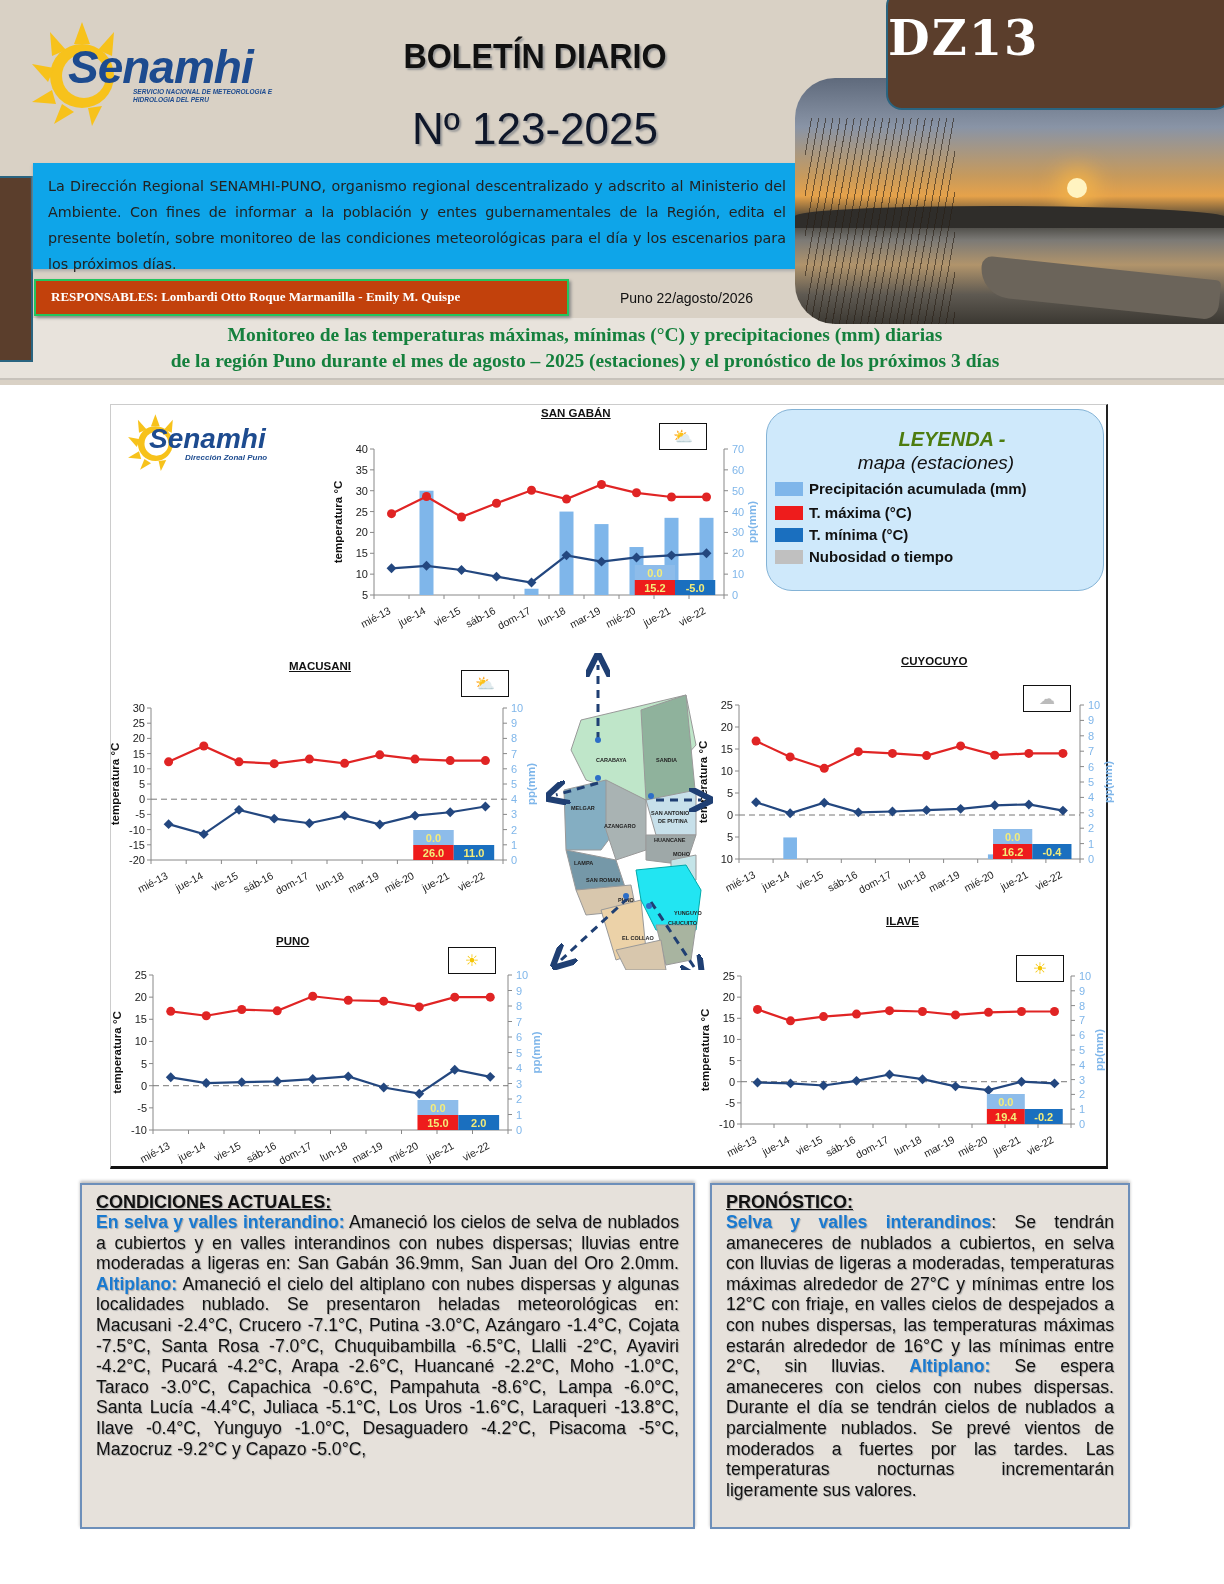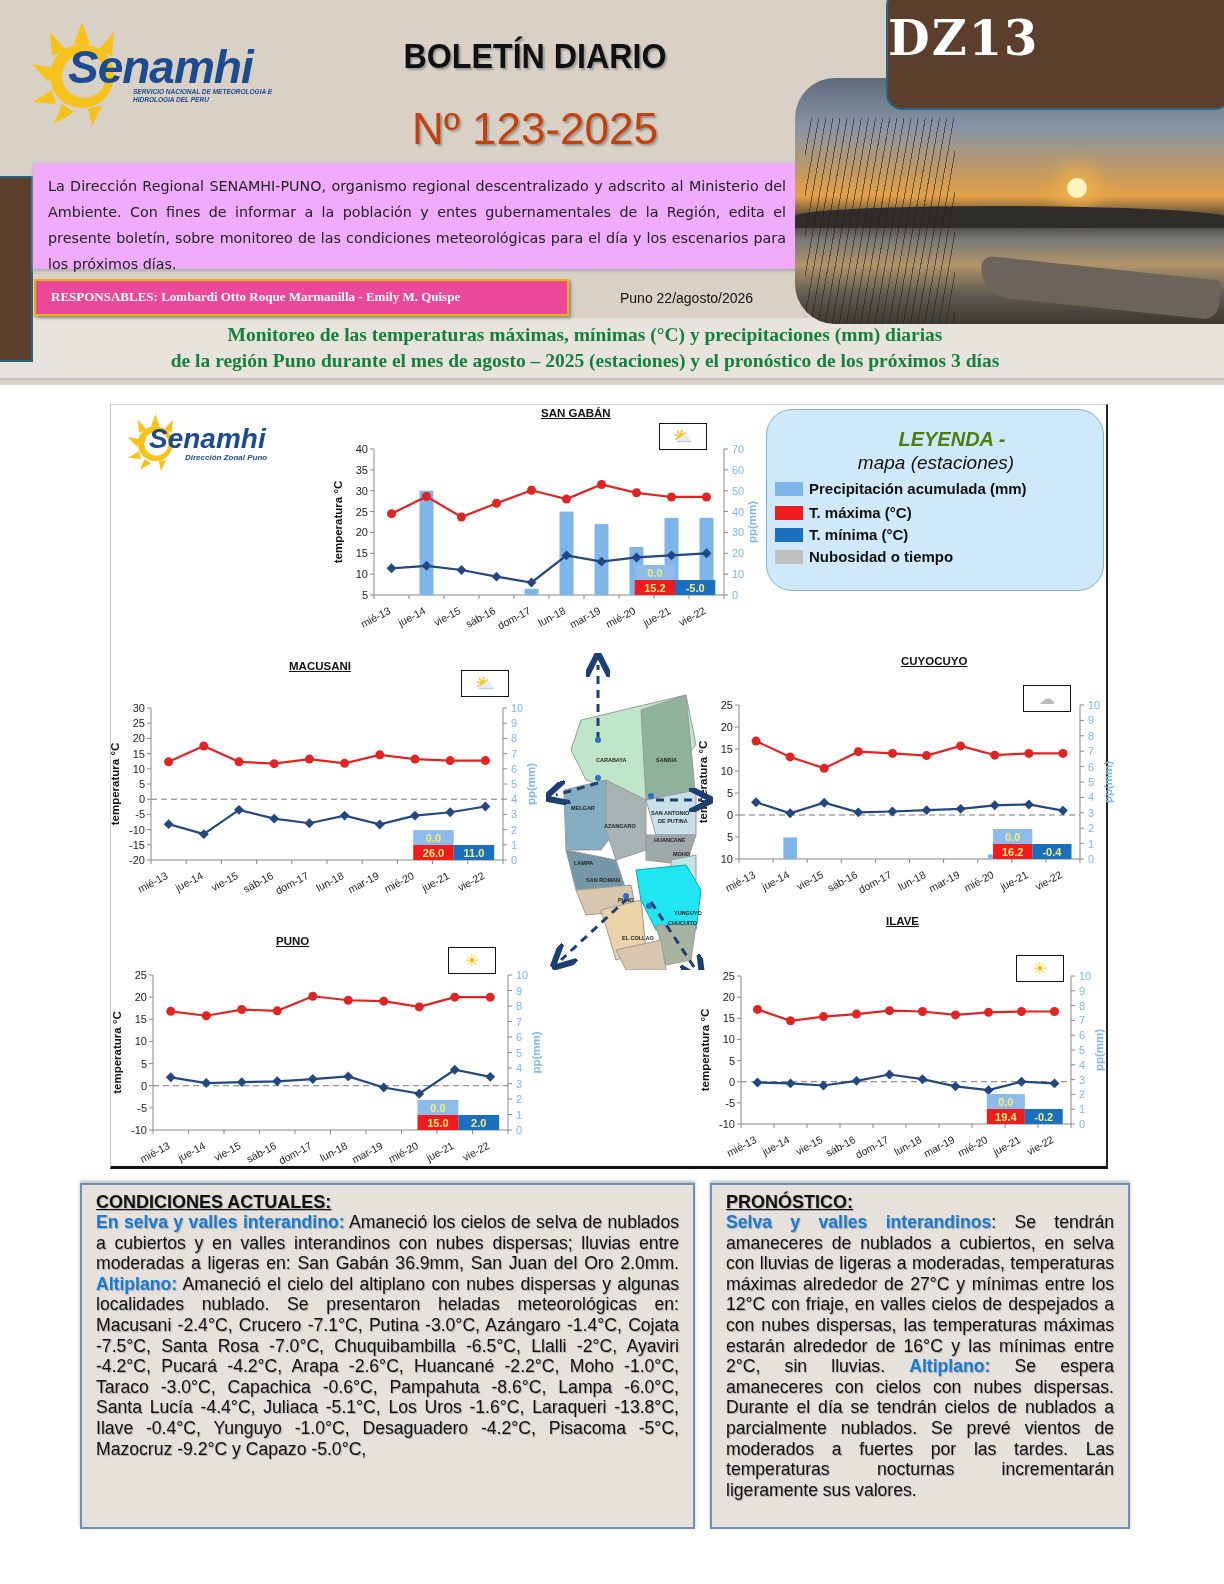--- a/index.html
+++ b/index.html
@@ -8,24 +8,24 @@
 
   .header-bg { position: absolute; left: 0; top: 0; width: 1224px; height: 385px; background: #d9d1c5; }
   .header-bottom-band { position: absolute; left: 0; top: 318px; width: 1224px; height: 62px; background: #e8e3dc; border-bottom: 2px solid #c7c2bb; }
   .left-bar { position: absolute; left: 0; top: 176px; width: 33px; height: 186px; background: #5b3e2c; border: 2px solid #2a6480; border-left: none; }
 
   .logo { position: absolute; left: 30px; top: 18px; width: 260px; height: 110px; }
   .logo-word { position: absolute; left: 38px; top: 22px; font-family: "Liberation Sans", sans-serif; font-weight: bold; font-style: italic; font-size: 46px; color: #1d4b8f; letter-spacing: -1px; }
   .logo-sub { position: absolute; left: 103px; top: 70px; font-size: 6.5px; font-weight: bold; font-style: italic; color: #1d4b8f; line-height: 8px; width: 150px; }
 
   .title { position: absolute; left: 330px; top: 36px; width: 410px; text-align: center; font-family: "Liberation Sans", sans-serif; font-weight: bold; font-size: 35px; color: #111; text-shadow: 2px 2px 2px #999; transform: scaleX(0.92); }
-  .number { position: absolute; left: 330px; top: 104px; width: 410px; text-align: center; font-size: 44px; color: #c2410c; text-shadow: 2px 2px 2px #999; }
-
-  .intro { position: absolute; left: 33px; top: 163px; width: 768px; height: 106px; background: #f0abfc; padding: 10px 15px 0 15px; font-family: "DejaVu Sans", sans-serif; font-size: 14.3px; line-height: 26px; color: #222; text-align: justify; box-shadow: 0 2px 3px #aaa; }
-  .resp { position: absolute; left: 34px; top: 279px; width: 535px; height: 37px; background: #ec4899; border: 2px solid #eab308; color: #fff; font-family: "Liberation Serif", serif; font-weight: bold; font-size: 13px; padding: 8px 0 0 15px; box-shadow: 2px 2px 3px #888; }
+  .number { position: absolute; left: 330px; top: 104px; width: 410px; text-align: center; font-size: 44px; color: #0f172a; text-shadow: 2px 2px 2px #999; }
+
+  .intro { position: absolute; left: 33px; top: 163px; width: 768px; height: 106px; background: #0ea5e9; padding: 10px 15px 0 15px; font-family: "DejaVu Sans", sans-serif; font-size: 14.3px; line-height: 26px; color: #222; text-align: justify; box-shadow: 0 2px 3px #aaa; }
+  .resp { position: absolute; left: 34px; top: 279px; width: 535px; height: 37px; background: #c2410c; border: 2px solid #22c55e; color: #fff; font-family: "Liberation Serif", serif; font-weight: bold; font-size: 13px; padding: 8px 0 0 15px; box-shadow: 2px 2px 3px #888; }
   .date { position: absolute; left: 620px; top: 290px; font-size: 14px; color: #111; }
 
   .dz-box { position: absolute; left: 886px; top: -10px; width: 345px; height: 120px; background: #5b3e2c; border: 2px solid #2a6480; border-radius: 16px; z-index: 3; }
   .dz-label { position: absolute; left: 0; top: 18px; width: 330px; text-align: left; font-family: "DejaVu Serif", serif; font-weight: bold; font-size: 48px; color: #fff; letter-spacing: 2px; }
   .photo { position: absolute; left: 795px; top: 78px; width: 432px; height: 246px; border-radius: 40px 0 0 40px; overflow: hidden; z-index: 2;
     background: linear-gradient(180deg, #5f6a7c 0%, #8994a6 20%, #c79a5c 40%, #e6a24a 48%, #3a3934 58%, #7c7a76 66%, #b1946b 76%, #5f5a52 88%, #3b3832 100%); }
   .photo .sun { position: absolute; left: 272px; top: 100px; width: 20px; height: 20px; border-radius: 50%; background: #fff3c0; box-shadow: 0 0 22px 10px #f2b24a; }
   .photo .hill { position: absolute; left: 0; top: 128px; width: 432px; height: 22px; background: #2f2d2a; border-radius: 60% 70% 0 0; }
   .photo .reeds { position: absolute; left: 10px; top: 40px; width: 150px; height: 206px; background: repeating-linear-gradient(100deg, transparent 0 6px, rgba(40,30,20,0.6) 6px 7px); }
   .photo .boat { position: absolute; left: 185px; top: 190px; width: 240px; height: 40px; background: #6b645a; border-radius: 20px 10px 30px 60px; transform: rotate(6deg); }

